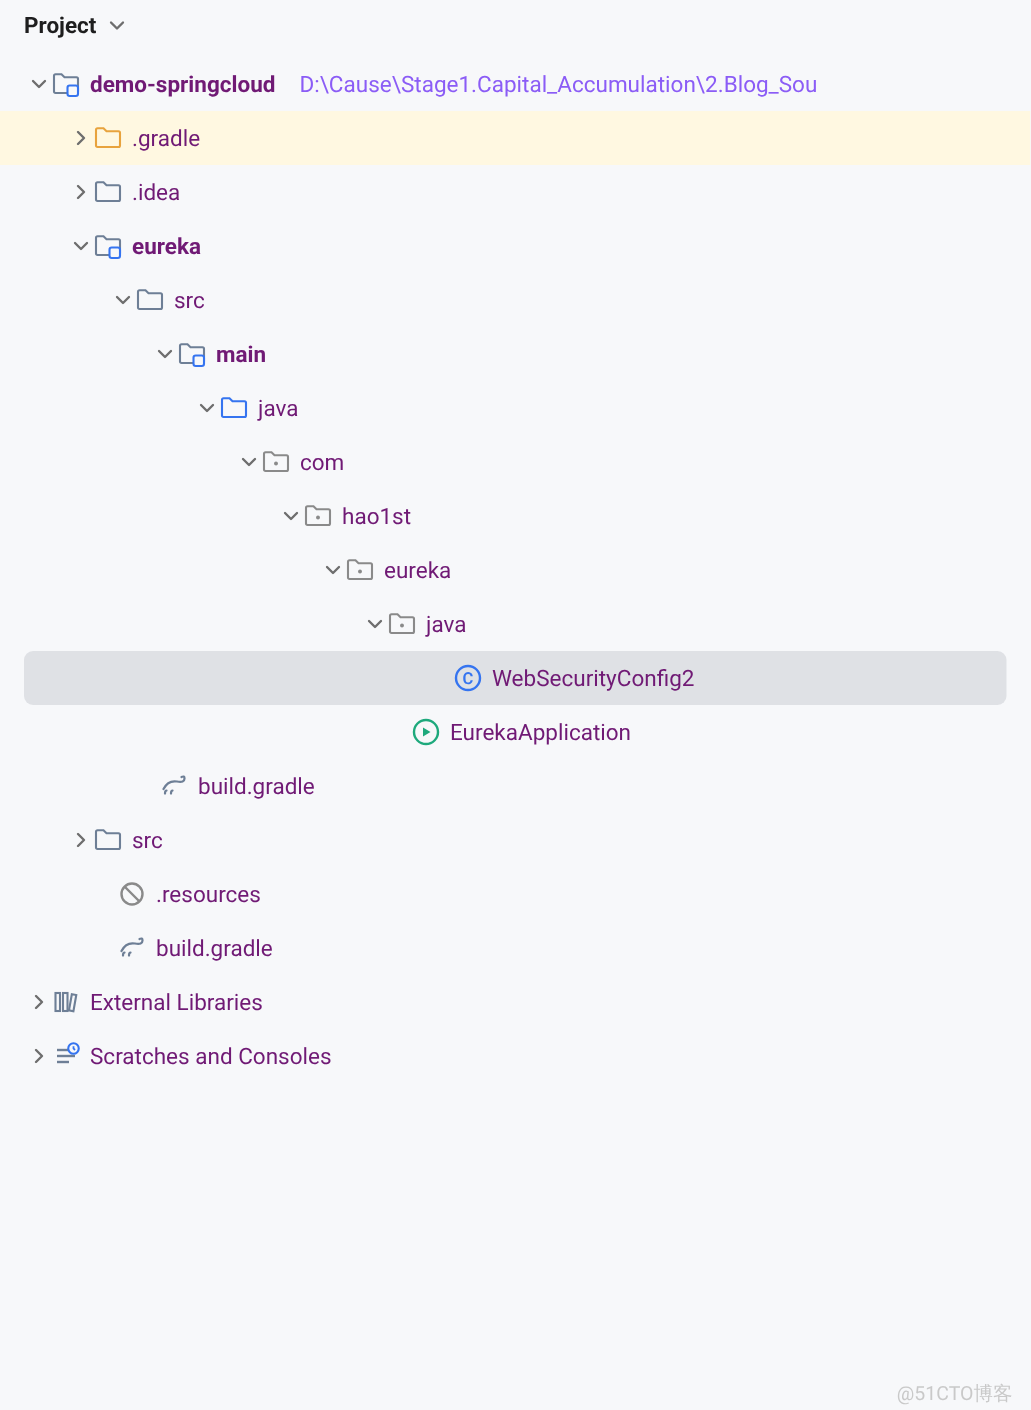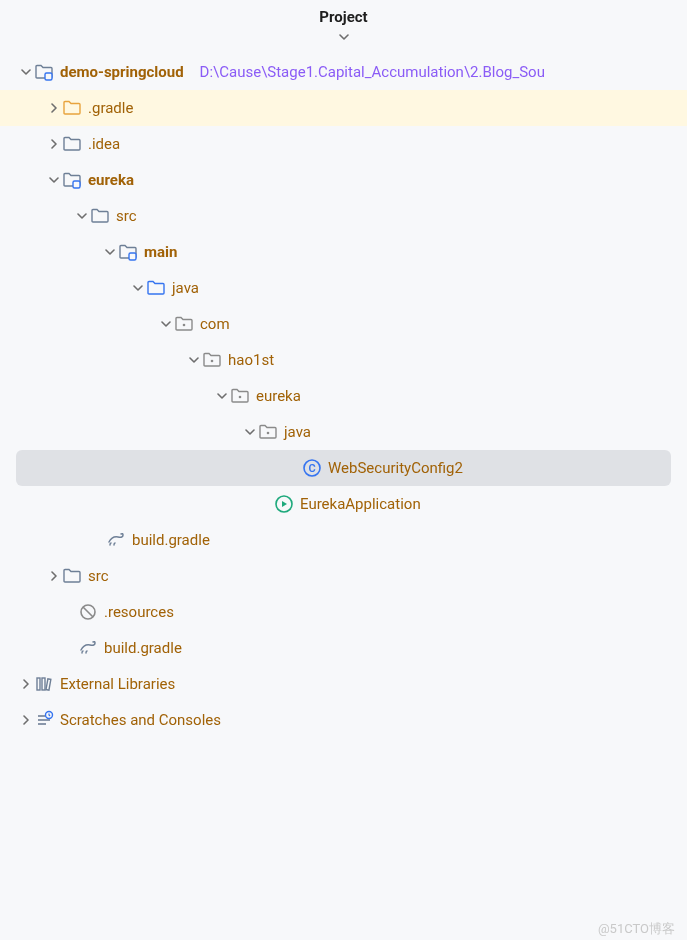--- a/index.html
+++ b/index.html
@@ -13,21 +13,20 @@
       overflow: hidden;
       position: relative;
     }
     .header {
       display: flex;
       align-items: center;
       padding: 8px 16px;
       font-weight: 700;
       font-size: 15px;
       gap: 6px;
-      flex-direction: column;
     }
     .tree {
       padding: 4px 0;
     }
     .row {
       display: flex;
       align-items: center;
       height: 36px;
       padding-right: 8px;
       white-space: nowrap;
@@ -44,21 +43,21 @@
     .indent { display: inline-block; }
     .arrow {
       width: 16px;
       display: inline-flex;
       justify-content: center;
       align-items: center;
       color: #6e6e6e;
     }
     .arrow svg { width: 10px; height: 10px; }
     .icon { width: 20px; height: 20px; display: inline-flex; align-items:center; justify-content:center; margin-right: 6px; flex-shrink:0; }
-    .label { color: #a16207; }
+    .label { color: #701a75; }
     .label.bold { font-weight: 700; }
     .path { color: #8b5cf6; margin-left: 16px; font-weight:400; overflow:hidden; text-overflow:clip;}
     .watermark {
       position: absolute;
       bottom: 2px; right: 12px;
       color: #c9c9c9;
       font-size: 13px;
     }
     
     .folder-stroke { stroke: #6e7f96; fill: none; }

